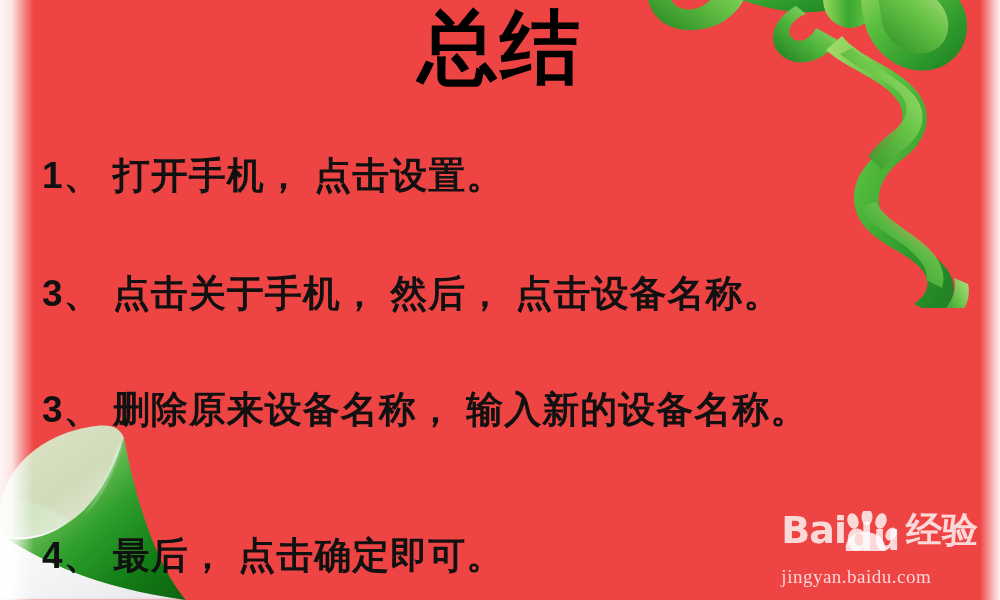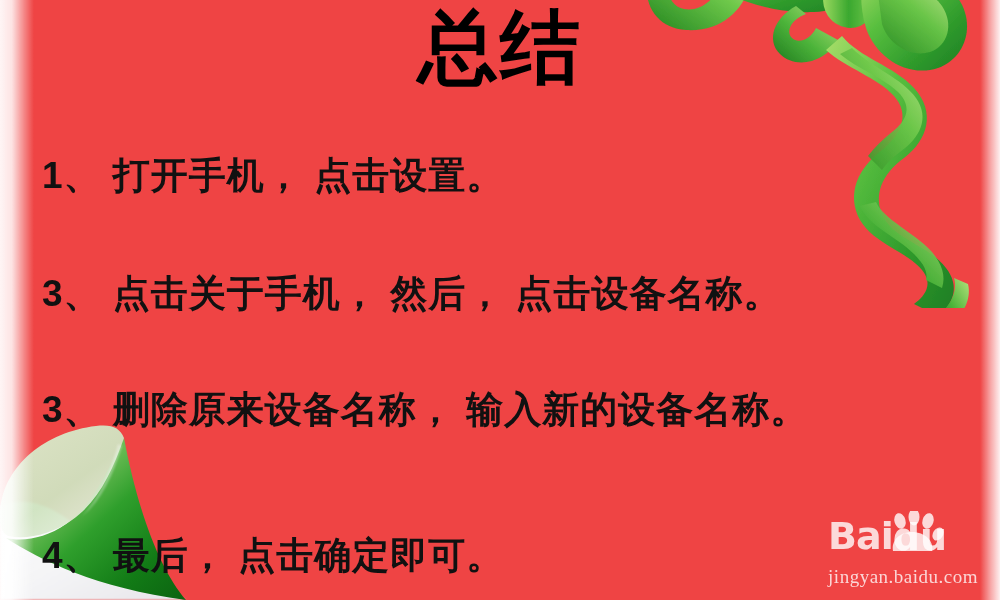--- a/index.html
+++ b/index.html
@@ -104,21 +104,21 @@
     position: absolute;
     right: 22px;
     bottom: 12px;
     z-index: 5;
     text-align: left;
     pointer-events: none;
     user-select: none;
   }
   .wm-logo-row {
     display: flex;
-    align-items: flex-end;
+    align-items: flex-start;
     height: 44px;
   }
   .wm-baidu {
     font-size: 38px;
     font-weight: 700;
     color: rgba(255,255,255,0.80);
     line-height: 38px;
     letter-spacing: -1px;
     font-family: "DejaVu Sans", sans-serif;
   }
@@ -293,17 +293,18 @@
           <g fill="rgba(255,255,255,0.80)">
             <ellipse cx="13" cy="10" rx="5.5" ry="8" transform="rotate(-16 13 10)"></ellipse>
             <ellipse cx="27" cy="6" rx="5.5" ry="8.5"></ellipse>
             <ellipse cx="41" cy="10" rx="5.5" ry="8" transform="rotate(16 41 10)"></ellipse>
             <ellipse cx="51" cy="23" rx="5" ry="7" transform="rotate(32 51 23)"></ellipse>
             <path d="M6,40 C 4,30 12,21 25,21 C 38,21 47,30 45,40 Z"></path>
           </g>
         </svg>
         <span class="wm-du">du</span>
       </span>
+      <span class="wm-cn">经验</span>
     </div>
     <div class="wm-url">jingyan.baidu.com</div>
   </div>
 
 </div>
 
 </body></html>

